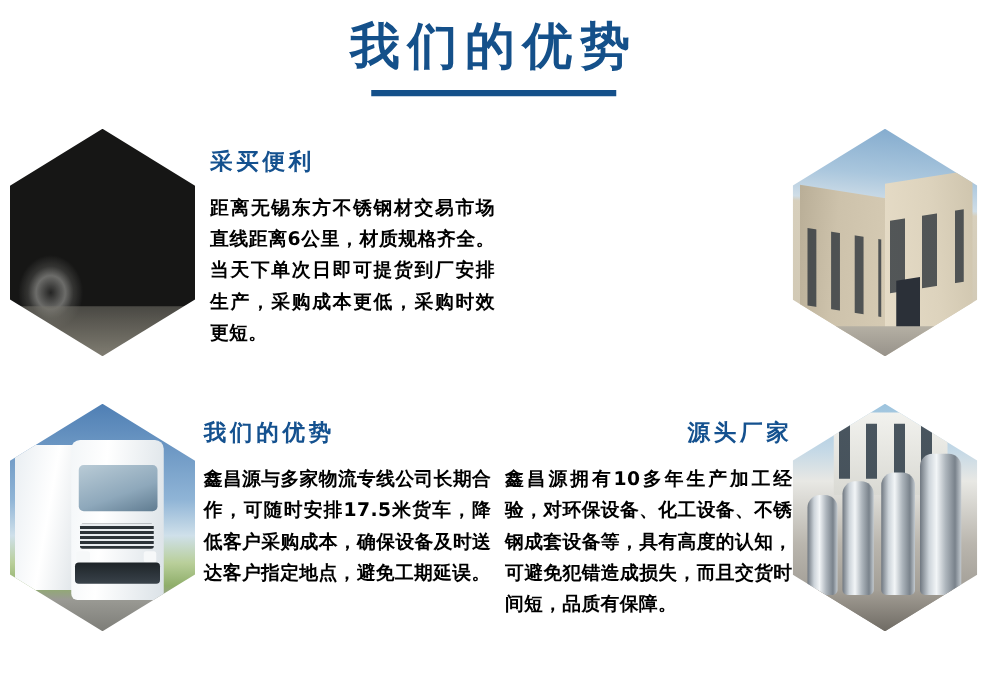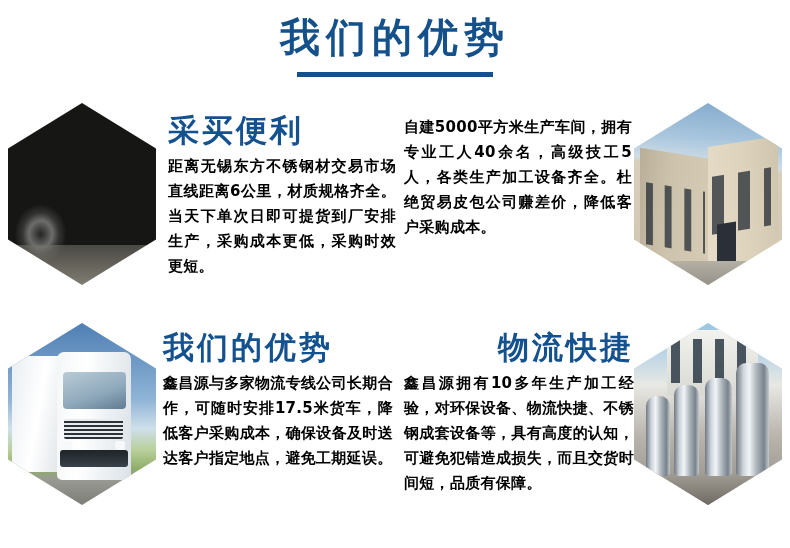--- a/index.html
+++ b/index.html
@@ -143,21 +143,21 @@
   .ph-tanks .t3{left:48%;width:18%;height:54%;}
   .ph-tanks .t4{left:69%;width:22%;height:62%;}
   .ph-tanks .floor{
     position:absolute;left:0;right:0;bottom:0;height:18%;
     background:linear-gradient(180deg,#a49f96,#6f6b64);
   }
 
   
   .block{position:absolute;}
   .bhead{
-    font-size:31px;font-weight:bold;letter-spacing:3px;
+    font-size:18px;font-weight:bold;letter-spacing:3px;
     color:#14518f;line-height:30px;margin:0 0 9px 0;
     font-family:"DejaVu Sans","Liberation Sans",sans-serif;
   }
   .bbody{
     font-size:15px;font-weight:bold;line-height:25px;
     color:#000000;letter-spacing:.3px;
     font-family:"DejaVu Sans","Liberation Sans",sans-serif;
     text-align:justify;
   }
   .col-left{text-align:left;}
@@ -177,21 +177,20 @@
   <div class="hex" style="left:8px;top:103px;width:148px;height:182px;">
     <div class="ph ph-coils"></div>
   </div>
 
   <div class="block col-left" style="left:168px;top:115px;width:228px;">
     <div class="bhead">采买便利</div>
     <div class="bbody">距离无锡东方不锈钢材交易市场直线距离6公里，材质规格齐全。当天下单次日即可提货到厂安排生产，采购成本更低，采购时效更短。</div>
   </div>
 
   <div class="block col-right" style="left:404px;top:115px;width:228px;">
-    <div class="bbody">自建5000平方米生产车间，拥有专业工人40余名，高级技工5人，各类生产加工设备齐全。杜绝贸易皮包公司赚差价，降低客户采购成本。</div>
   </div>
 
   <div class="hex" style="left:634px;top:103px;width:148px;height:182px;">
     <div class="ph ph-factory">
       <div class="bldgL"></div>
       <div class="bldgR"></div>
       <div class="winL"></div>
       <div class="winR"></div>
       <div class="door"></div>
       <div class="ground"></div>
@@ -209,22 +208,22 @@
       <div class="bumper"></div>
     </div>
   </div>
 
   <div class="block col-left" style="left:163px;top:332px;width:230px;">
     <div class="bhead">我们的优势</div>
     <div class="bbody">鑫昌源与多家物流专线公司长期合作，可随时安排17.5米货车，降低客户采购成本，确保设备及时送达客户指定地点，避免工期延误。</div>
   </div>
 
   <div class="block col-right" style="left:404px;top:332px;width:230px;">
-    <div class="bhead head-right">物流快捷</div>
-    <div class="bbody">鑫昌源拥有10多年生产加工经验，对环保设备、物流快捷、不锈钢成套设备等，具有高度的认知，可避免犯错造成损失，而且交货时间短，品质有保障。</div>
+    <div class="bhead head-right">源头厂家</div>
+    <div class="bbody">鑫昌源拥有10多年生产加工经验，对环保设备、化工设备、不锈钢成套设备等，具有高度的认知，可避免犯错造成损失，而且交货时间短，品质有保障。</div>
   </div>
 
   <div class="hex" style="left:634px;top:323px;width:148px;height:182px;">
     <div class="ph ph-tanks">
       <div class="bld"></div>
       <div class="bwin"></div>
       <div class="floor"></div>
       <div class="tank t1"></div>
       <div class="tank t2"></div>
       <div class="tank t3"></div>

